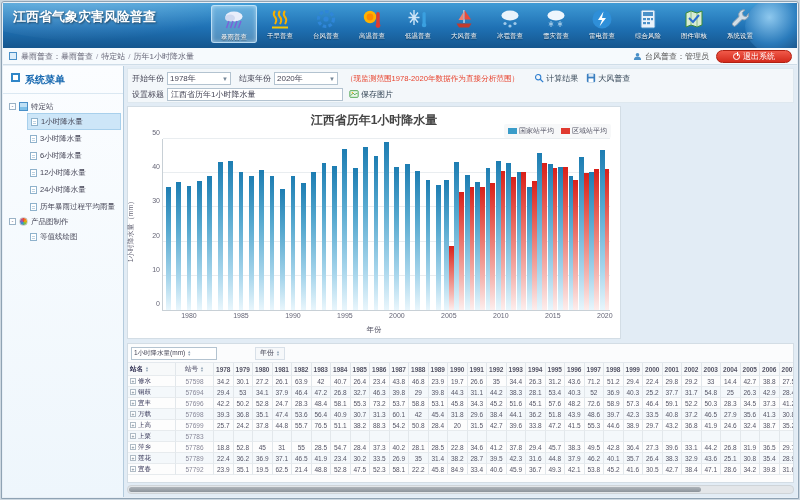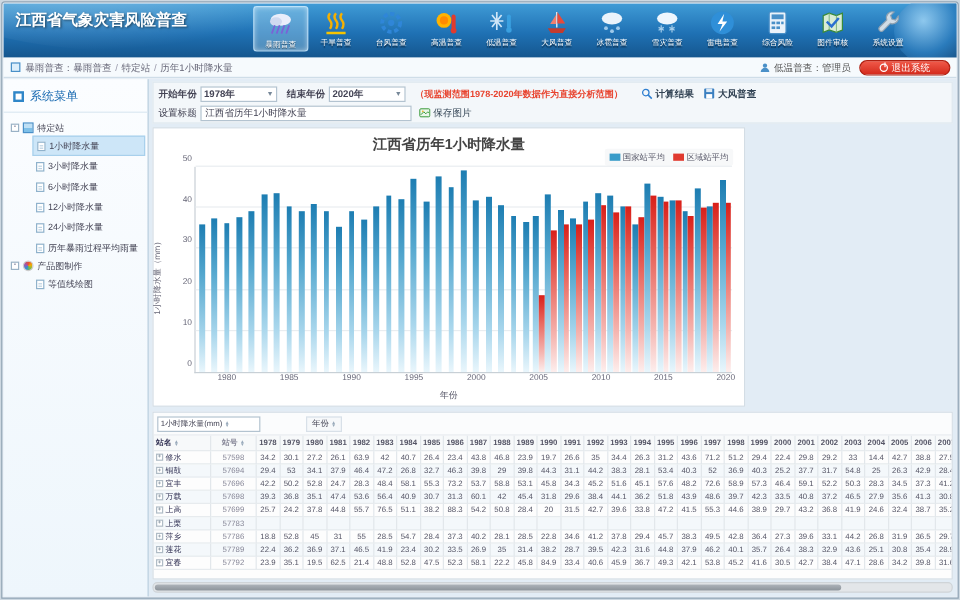--- a/index.html
+++ b/index.html
@@ -34,39 +34,39 @@
   .userbox svg { width:9px; height:9px; margin-right:3px; }
   .logout-btn { position:absolute; right:5px; top:2px; height:13px; width:76px; border-radius:7px;
     background:linear-gradient(180deg,#f05a4a,#d42a1c); color:#fff; font-size:8px; display:flex; align-items:center; justify-content:center;
     border:1px solid #b02012; cursor:pointer; }
   .logout-btn .ring { width:7px; height:7px; border:1px solid #fff; border-radius:50%; margin-right:3px; position:relative; }
   .logout-btn .ring:after { content:""; position:absolute; left:2.5px; top:-2px; width:1px; height:4px; background:#fff; }
 
   
   .sidebar { position:absolute; left:1px; top:64px; width:121px; bottom:1px;
     background:linear-gradient(180deg,#fbfdff,#eef6fc); border-right:1px solid #b4cbdd; }
-  .sb-title { display:flex; align-items:center; padding:7px 6px 6px 8px; color:#1668b0; font-weight:normal; font-size:10px; border-bottom:1px solid #dbe8f2;}
+  .sb-title { display:flex; align-items:flex-start; padding:7px 6px 6px 8px; color:#1668b0; font-weight:bold; font-size:10px; border-bottom:1px solid #dbe8f2;}
   .sb-title .sq { width:9px; height:9px; border:2px solid #2f86c8; margin-right:5px; background:#fff; }
   .tree { padding:6px 2px 0 6px; font-size:7.5px; color:#445; }
   .tnode { display:flex; align-items:center; height:13px; cursor:pointer; white-space:nowrap; }
   .texp { width:7px; height:7px; border:1px solid #9ab2c6; background:#fff; font-size:6px; line-height:5px; text-align:center; color:#557; margin-right:3px; flex:none;}
   .tico { width:9px; height:9px; margin-right:3px; flex:none; }
   .tchild { display:flex; align-items:center; height:17px; margin-left:18px; cursor:pointer; white-space:nowrap; padding:0 3px; }
   .tchild.sel { background:#cde6f8; border:1px solid #a8d0ec; }
   .page-ico { width:7px; height:8px; border:1px solid #8fb2cc; background:#fff; margin-right:3px; flex:none; position:relative; }
   .page-ico:after{ content:""; position:absolute; left:1px; top:2px; width:3px; height:1px; background:#bcd2e2; box-shadow:0 2px 0 #bcd2e2; }
   .grid-ico { border:1px solid #4a90c8; background:linear-gradient(180deg,#bfe0f5 50%,#7fc0e8 50%); }
   .wheel-ico { border-radius:50%; background:conic-gradient(#e84a3a,#f5a800,#7ac143,#2f8fd8,#9b59b6,#e84a3a); border:1px solid #ccc; }
 
   
   .content { position:absolute; left:122px; top:64px; right:1px; bottom:1px; background:#e2ecf5; }
 
   .toolbar { position:absolute; left:3px; top:2px; right:3px; height:35px; background:#f3f7fa; border:1px solid #dee8ef; font-size:8px; color:#445; }
   .tb-row { position:absolute; left:4px; right:2px; display:flex; align-items:center; }
-  .tb-row.r1 { top:3px; height:13px;font-weight:bold; }
+  .tb-row.r1 { top:3px; height:13px; }
   .tb-row.r2 { top:19px; height:13px; }
   .tb-lbl { margin-right:3px; white-space:nowrap; }
   .tb-select { width:64px; height:13px; background:#fff; border:1px solid #b3c3d0; display:flex; align-items:center; padding:0 2px; margin-right:8px; position:relative;}
   .tb-select .arr { position:absolute; right:2px; color:#789; font-size:6px; }
   .tb-input { width:176px; height:13px; background:#fff; border:1px solid #b3c3d0; display:flex; align-items:center; padding:0 3px; margin-right:6px; }
   .notice { color:#e8432e; margin-right:6px; white-space:nowrap; transform:scale(.95); transform-origin:left; }
   .tb-btn { display:flex; align-items:flex-start; margin-right:8px; cursor:pointer; white-space:nowrap; color:#345; }
   .tb-btn svg { width:10px; height:10px; margin-right:2px; }
 
   
@@ -226,21 +226,21 @@
 
     <div class="crumbbar">
       <span class="crumb-ico"></span>
       <span>暴雨普查：</span>
       <span id="crumbs"><span>暴雨普查</span><span class="crumb-sep">/</span><span>特定站</span><span class="crumb-sep">/</span><span>历年1小时降水量</span></span>
       <div class="userbox">
         <svg viewBox="0 0 10 10">
             <circle cx="5" cy="3" r="2" fill="#4a90c8"></circle>
             <path d="M1 9a4 4 0 0 1 8 0z" fill="#4a90c8"></path>
           </svg>
-        <span>低温普查：管理员</span>
+        <span>台风普查：管理员</span>
       </div>
       <div class="logout-btn">
         <span class="ring"></span>
         <span>退出系统</span>
       </div>
     </div>
 
     <div class="sidebar">
       <div class="sb-title">
         <span class="sq"></span>

